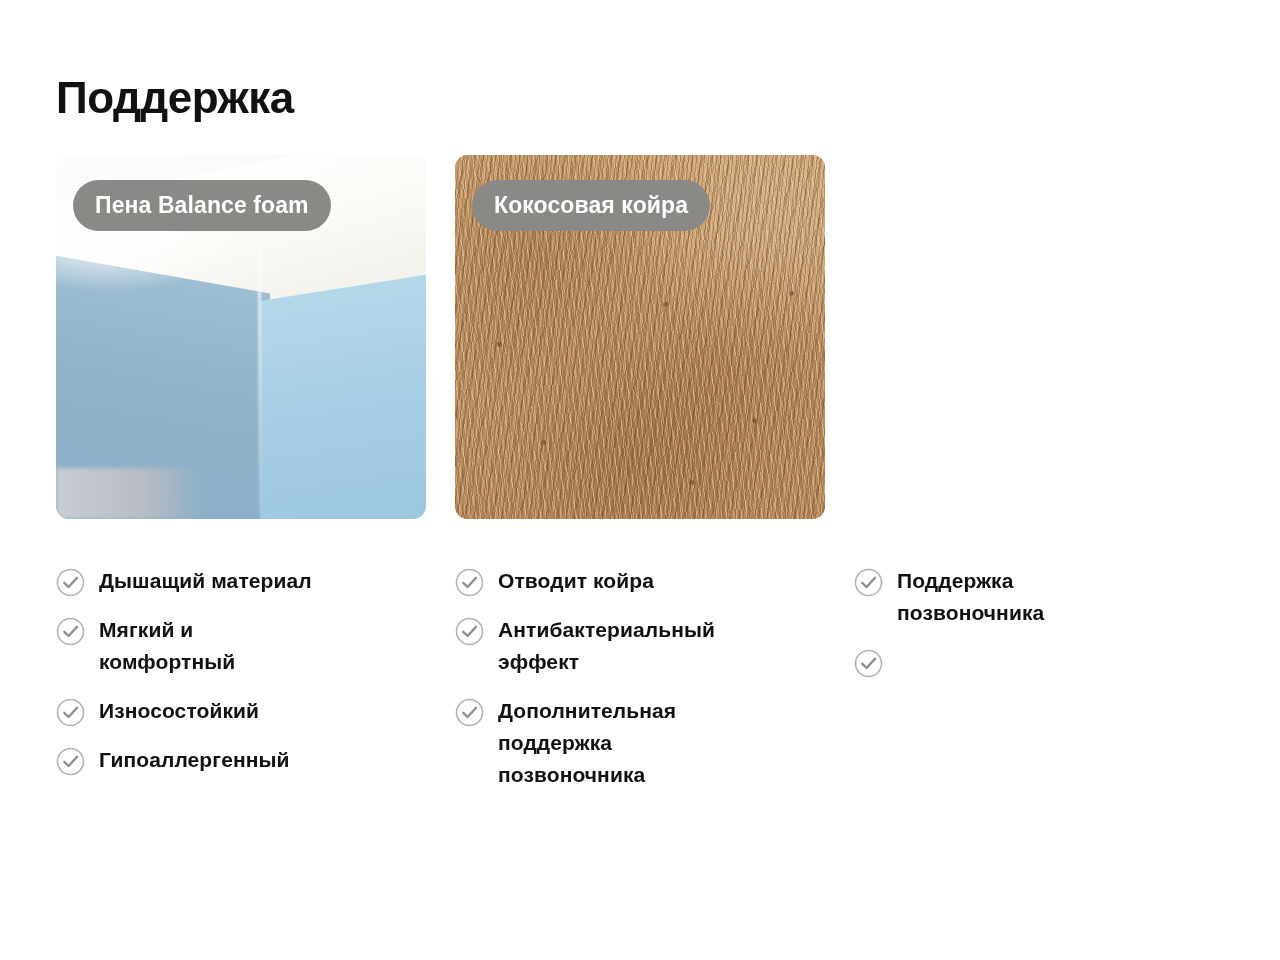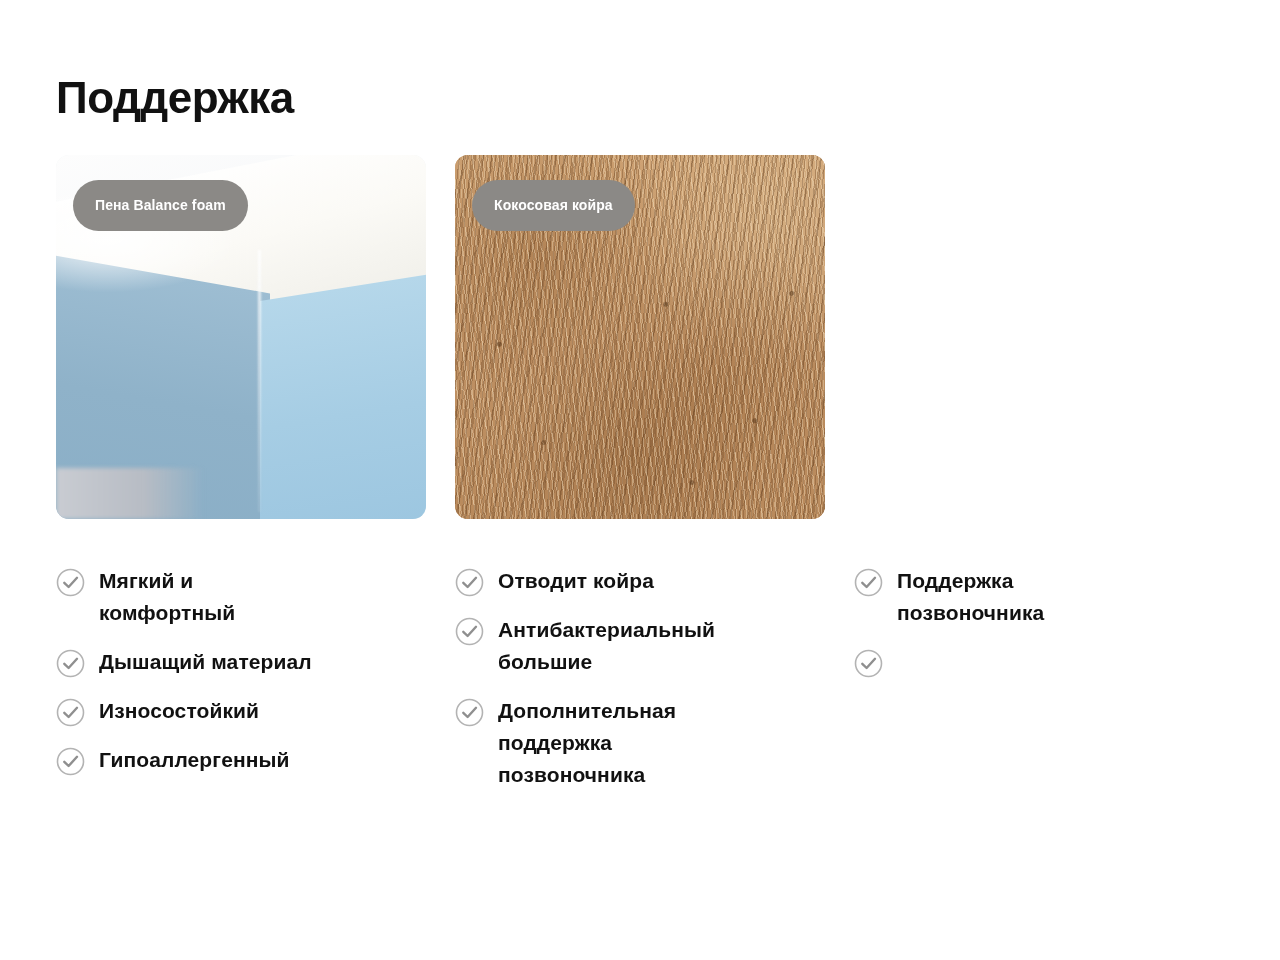--- a/index.html
+++ b/index.html
@@ -211,21 +211,21 @@
   
   .card-badge {
     position: absolute;
     left: 17px;
     top: 25px;
     max-width: 320px;
     padding: 12px 22px;
     border-radius: 999px;
     background: #8b8986;
     color: #ffffff;
-    font-size: 14px;
+    font-size: 23px;
     font-weight: bold;
     line-height: 27px;
     letter-spacing: 0.1px;
     white-space: pre-line;
   }
   .card-badge.two-line {
     top: 22px;
     padding: 11px 22px 13px 22px;
   }
 
@@ -300,39 +300,39 @@
   <div class="features-row">
 
     <div class="feature-col">
       <div class="feature-item">
         <span class="check-icon">
           <svg viewBox="0 0 29 29">
               <circle cx="14.5" cy="14.5" r="13" fill="none" stroke="#b3b3b3" stroke-width="1.6"></circle>
               <path d="M8.3 14.8 L12.6 19 L21 9.8" fill="none" stroke="#8f8f8f" stroke-width="2.4" stroke-linecap="round" stroke-linejoin="round"></path>
             </svg>
         </span>
+        <span class="feature-text"> Дышащий материал</span>
+      </div>
+      <div class="feature-item">
+        <span class="check-icon">
+          <svg viewBox="0 0 29 29">
+              <circle cx="14.5" cy="14.5" r="13" fill="none" stroke="#b3b3b3" stroke-width="1.6"></circle>
+              <path d="M8.3 14.8 L12.6 19 L21 9.8" fill="none" stroke="#8f8f8f" stroke-width="2.4" stroke-linecap="round" stroke-linejoin="round"></path>
+            </svg>
+        </span>
         <span class="feature-text">Мягкий и
 комфортный</span>
       </div>
       <div class="feature-item">
         <span class="check-icon">
           <svg viewBox="0 0 29 29">
               <circle cx="14.5" cy="14.5" r="13" fill="none" stroke="#b3b3b3" stroke-width="1.6"></circle>
               <path d="M8.3 14.8 L12.6 19 L21 9.8" fill="none" stroke="#8f8f8f" stroke-width="2.4" stroke-linecap="round" stroke-linejoin="round"></path>
             </svg>
         </span>
-        <span class="feature-text"> Дышащий материал</span>
-      </div>
-      <div class="feature-item">
-        <span class="check-icon">
-          <svg viewBox="0 0 29 29">
-              <circle cx="14.5" cy="14.5" r="13" fill="none" stroke="#b3b3b3" stroke-width="1.6"></circle>
-              <path d="M8.3 14.8 L12.6 19 L21 9.8" fill="none" stroke="#8f8f8f" stroke-width="2.4" stroke-linecap="round" stroke-linejoin="round"></path>
-            </svg>
-        </span>
         <span class="feature-text">Износостойкий</span>
       </div>
       <div class="feature-item">
         <span class="check-icon">
           <svg viewBox="0 0 29 29">
               <circle cx="14.5" cy="14.5" r="13" fill="none" stroke="#b3b3b3" stroke-width="1.6"></circle>
               <path d="M8.3 14.8 L12.6 19 L21 9.8" fill="none" stroke="#8f8f8f" stroke-width="2.4" stroke-linecap="round" stroke-linejoin="round"></path>
             </svg>
         </span>
         <span class="feature-text">Гипоаллергенный</span>
@@ -350,21 +350,21 @@
         <span class="feature-text">Отводит койра</span>
       </div>
       <div class="feature-item">
         <span class="check-icon">
           <svg viewBox="0 0 29 29">
               <circle cx="14.5" cy="14.5" r="13" fill="none" stroke="#b3b3b3" stroke-width="1.6"></circle>
               <path d="M8.3 14.8 L12.6 19 L21 9.8" fill="none" stroke="#8f8f8f" stroke-width="2.4" stroke-linecap="round" stroke-linejoin="round"></path>
             </svg>
         </span>
         <span class="feature-text">Антибактериальный
-большие</span>
+эффект</span>
       </div>
       <div class="feature-item">
         <span class="check-icon">
           <svg viewBox="0 0 29 29">
               <circle cx="14.5" cy="14.5" r="13" fill="none" stroke="#b3b3b3" stroke-width="1.6"></circle>
               <path d="M8.3 14.8 L12.6 19 L21 9.8" fill="none" stroke="#8f8f8f" stroke-width="2.4" stroke-linecap="round" stroke-linejoin="round"></path>
             </svg>
         </span>
         <span class="feature-text">Дополнительная
 поддержка

